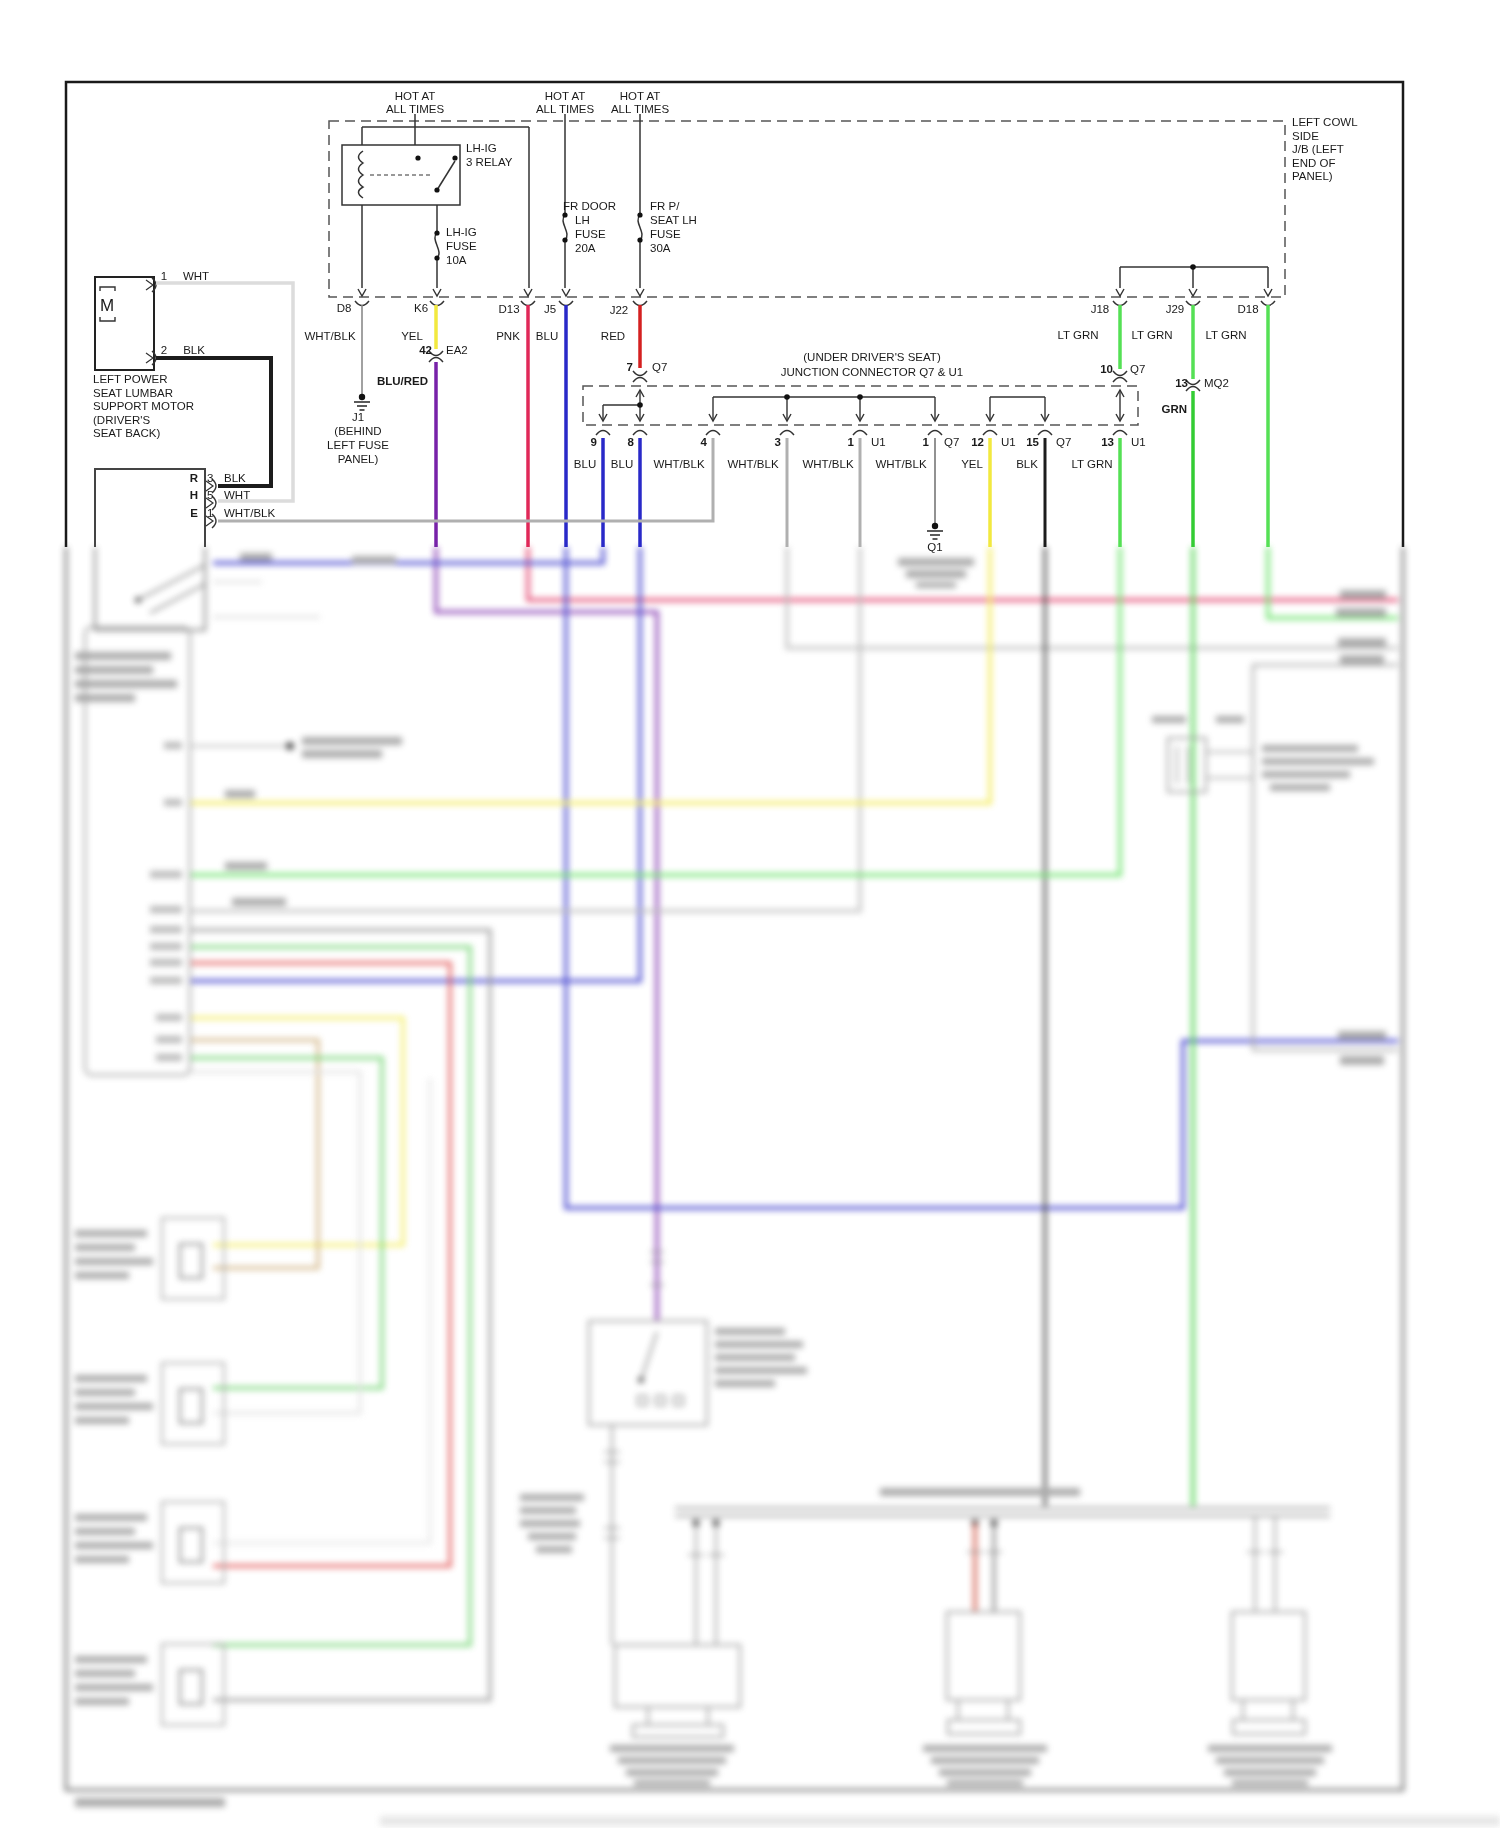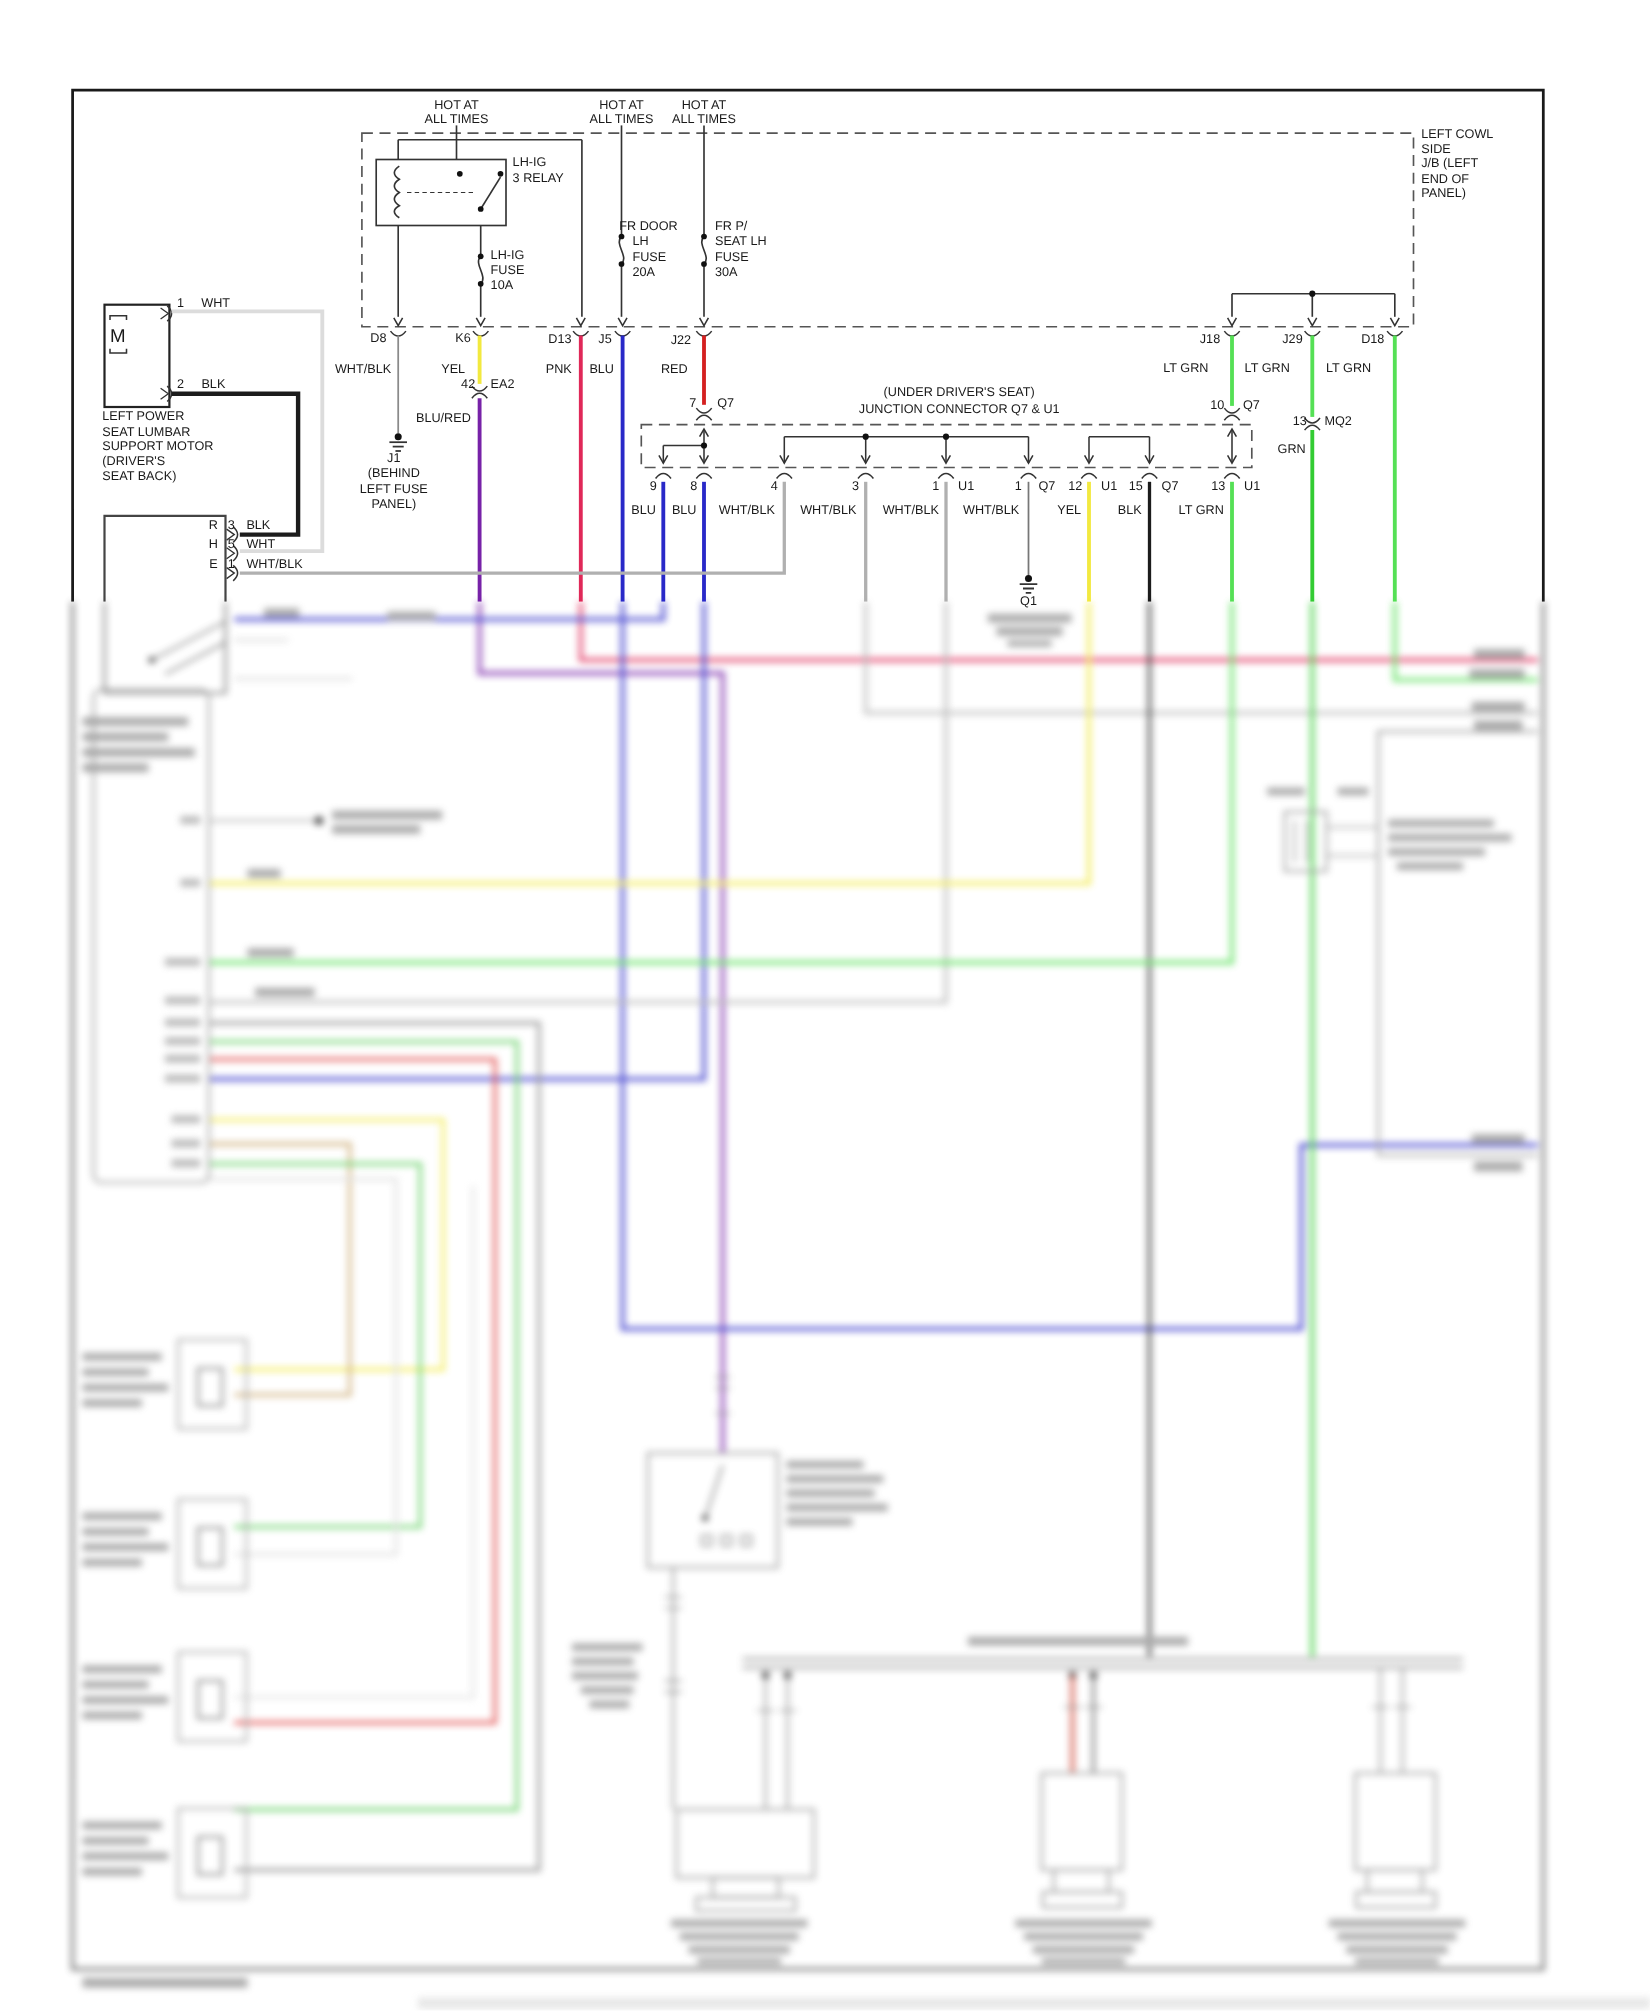--- a/index.html
+++ b/index.html
@@ -3,21 +3,21 @@
 <meta charset="utf-8">
 <style>
   html,body{margin:0;padding:0;background:#ffffff;}
   #stage{position:relative;width:1500px;height:1828px;background:#fff;overflow:hidden;
          font-family:"Liberation Sans", sans-serif;}
   svg{display:block;}
   #sharp{position:absolute;left:0;top:0;}
   #blurzone{position:absolute;left:0;top:547px;width:1500px;height:1281px;
             filter:blur(3.4px);opacity:.82;}
   .lb{position:absolute;font-size:11.5px;line-height:1.15;color:#1a1a1a;white-space:nowrap;}
-  .ra{transform:translateX(-100%);}
+  .ra{transform:translateX(-100%);font-weight:bold;}
   .ce{transform:translateX(-50%);}
 </style>
 </head>
 <body>
 
 <div id="stage">
 
   <svg id="sharp" width="1500" height="547" viewBox="0 0 1500 547">
     <defs>
       <g id="conn">

